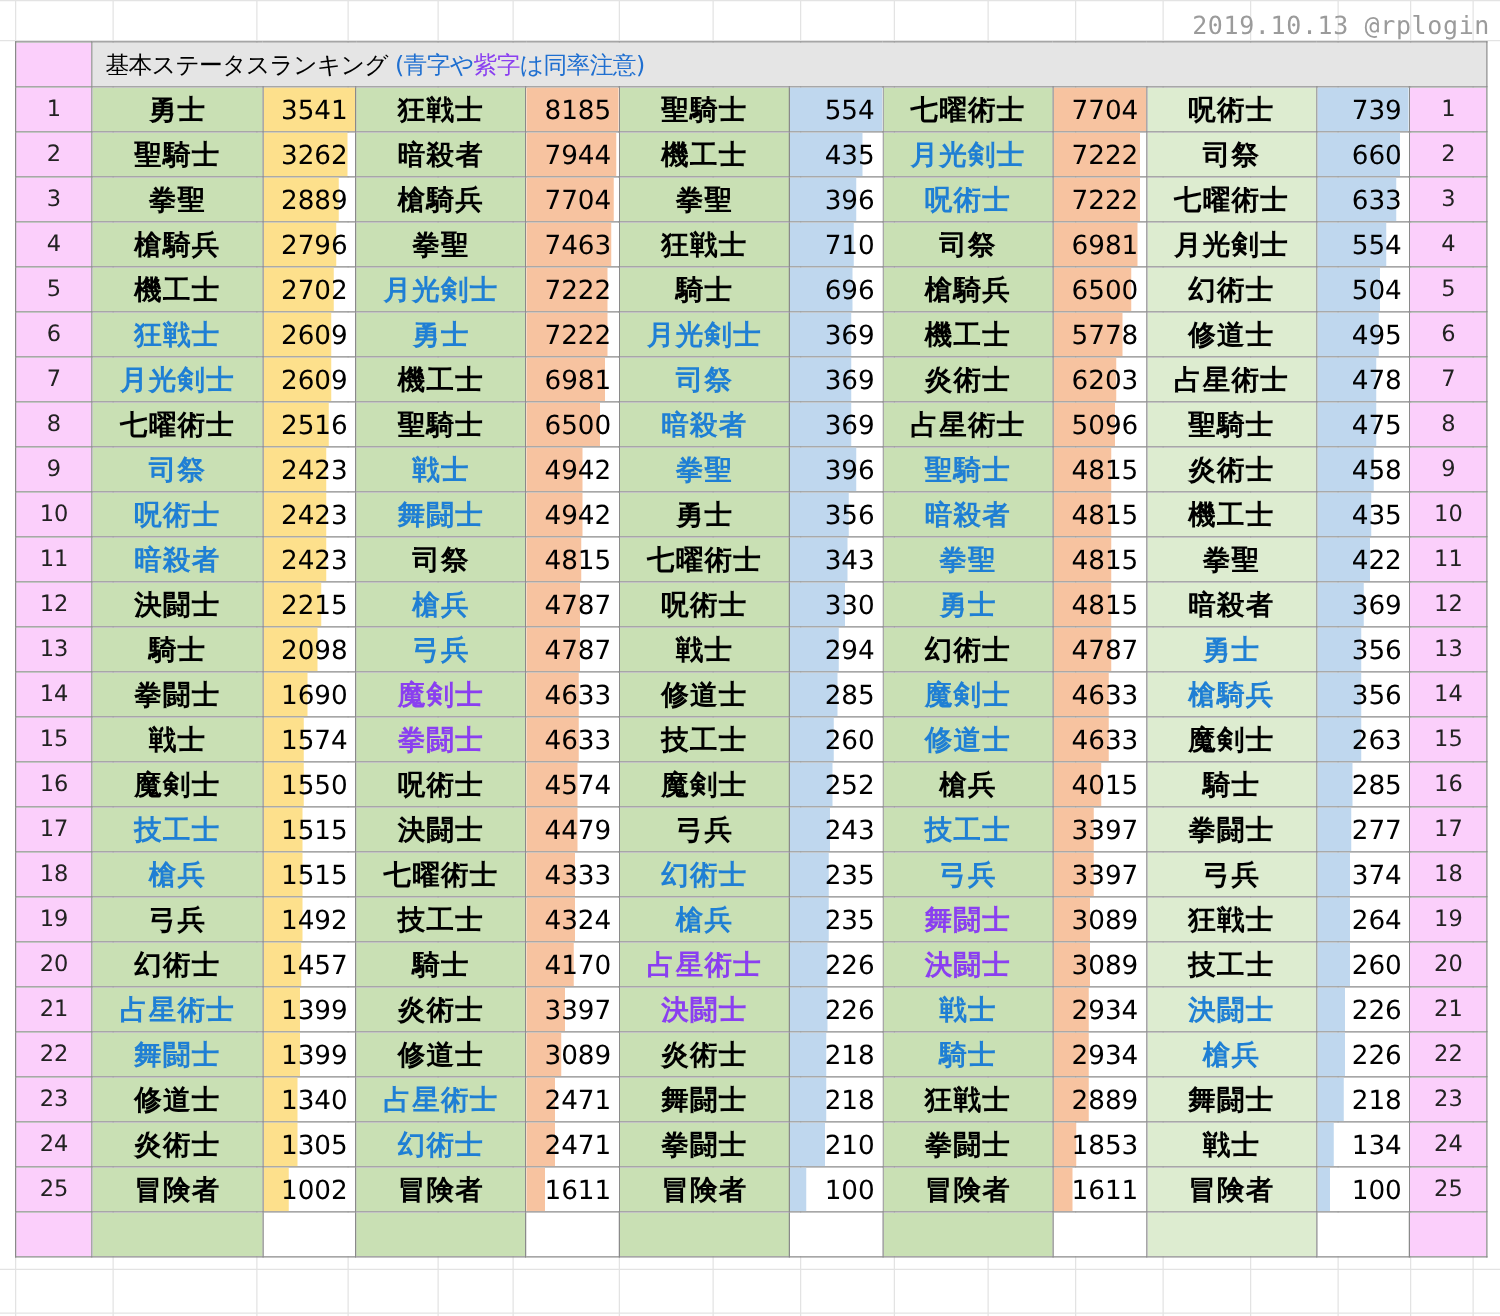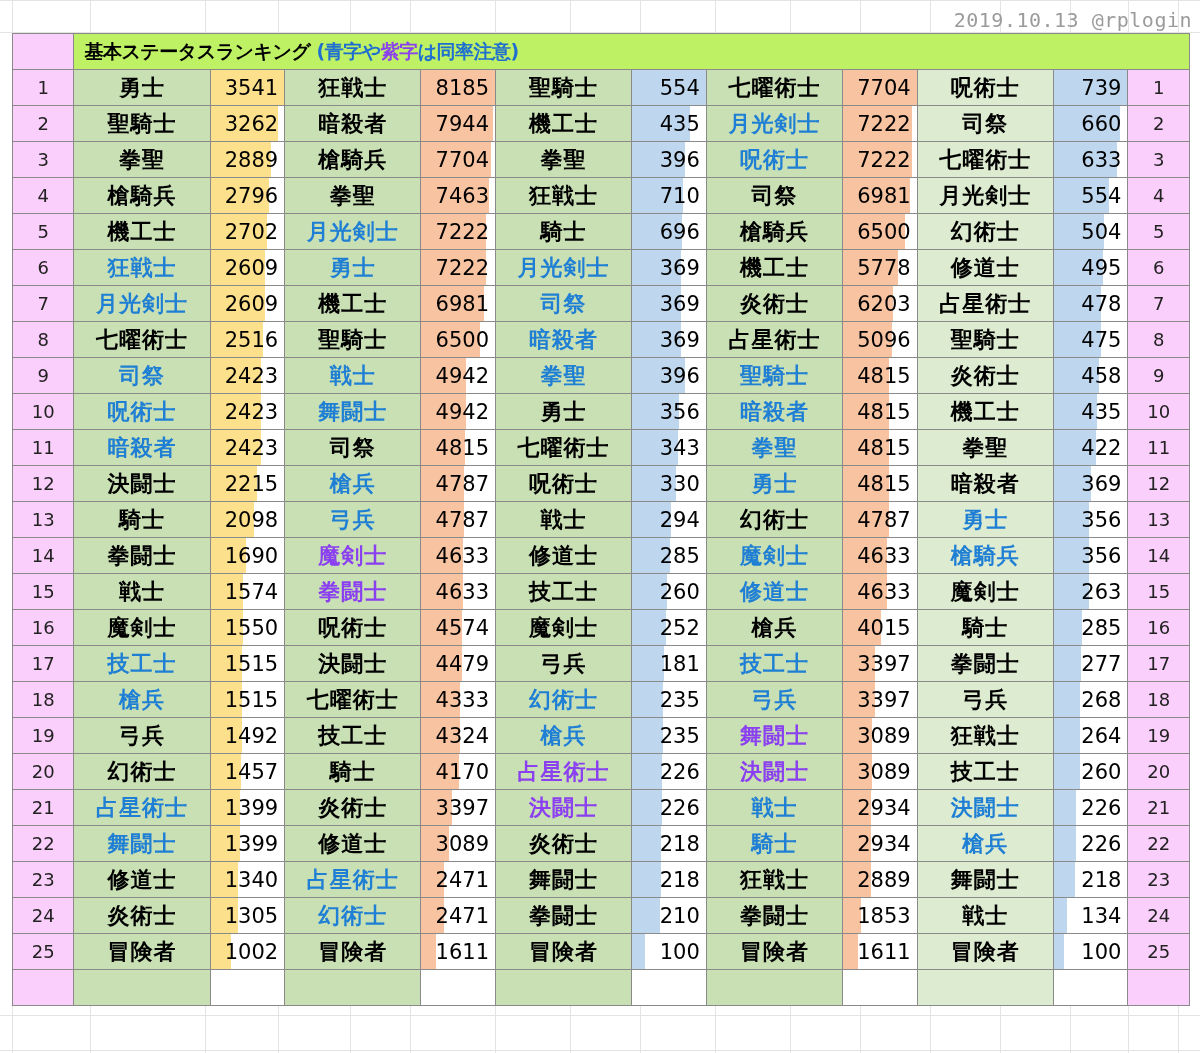--- a/index.html
+++ b/index.html
@@ -40,22 +40,22 @@
   }
 
   
   col.c-rank{width:60px;}
   col.c-name{width:133px;}
   col.c-val{width:73px;}
 
   
   .title-corner{background:#fbcffb;}
   .title-cell{
-    background:#bef264;
-    font-size:19px;font-weight:bold;color:#000;
+    background:#e5e5e5;
+    font-size:19px;font-weight:normal;color:#000;
     padding-left:10px !important;
     text-align:left;
     letter-spacing:-0.5px;
   }
   .title-cell .blue{color:#1f6fd0;}
   .title-cell .purple{color:#8a3ff0;}
 
   
   .hdr-rank{
     background:#fbcffb;text-align:center;
@@ -631,21 +631,21 @@
           <span class="num">1515</span>
         </td>
         <td class="name">決闘士</td>
         <td class="val orange">
           <div class="bar" style="width: 54.72%;"></div>
           <span class="num">4479</span>
         </td>
         <td class="name">弓兵</td>
         <td class="val blue">
           <div class="bar" style="width: 43.86%;"></div>
-          <span class="num">181</span>
+          <span class="num">243</span>
         </td>
         <td class="name blue">技工士</td>
         <td class="val orange">
           <div class="bar" style="width: 44.09%;"></div>
           <span class="num">3397</span>
         </td>
         <td class="name light">拳闘士</td>
         <td class="val blue">
           <div class="bar" style="width: 37.48%;"></div>
           <span class="num">277</span>
@@ -670,21 +670,21 @@
           <span class="num">235</span>
         </td>
         <td class="name blue">弓兵</td>
         <td class="val orange">
           <div class="bar" style="width: 44.09%;"></div>
           <span class="num">3397</span>
         </td>
         <td class="name light">弓兵</td>
         <td class="val blue">
           <div class="bar" style="width: 36.27%;"></div>
-          <span class="num">268</span>
+          <span class="num">374</span>
         </td>
         <td class="rank">18</td>
       </tr>
       <tr>
         <td class="rank">19</td>
         <td class="name">弓兵</td>
         <td class="val yellow">
           <div class="bar" style="width: 42.13%;"></div>
           <span class="num">1492</span>
         </td>

